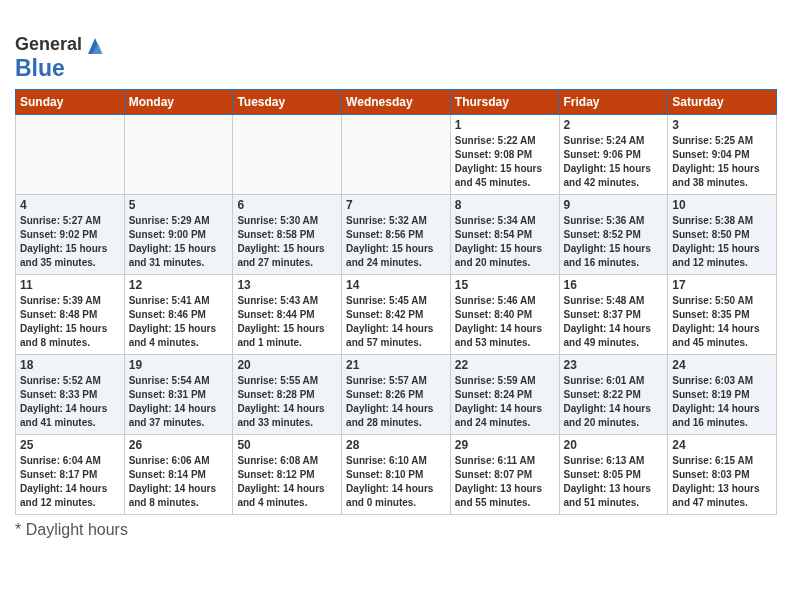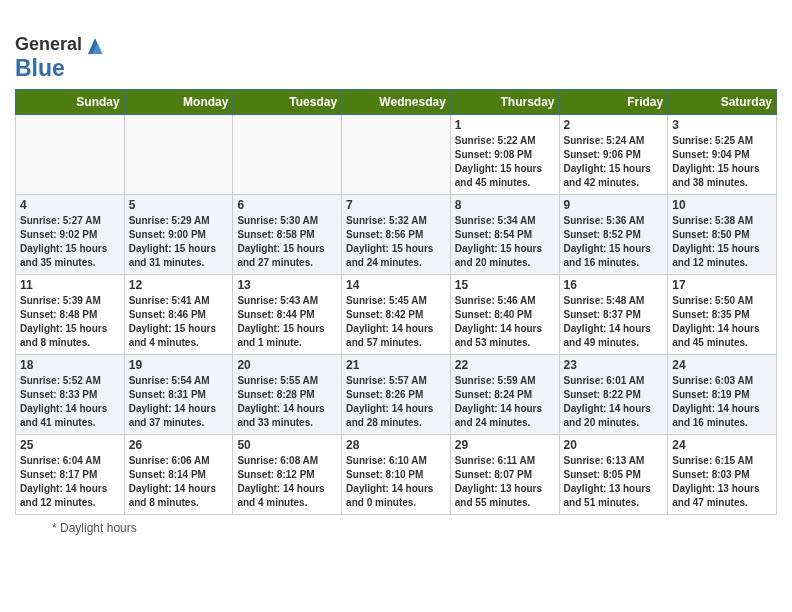--- a/index.html
+++ b/index.html
@@ -32,26 +32,26 @@
     .location-subtitle {
       font-size: 16px;
       color: #555;
     }
     table {
       width: 100%;
       border-collapse: collapse;
       table-layout: fixed;
     }
     th {
-      background-color: #4d7c0f;
+      background-color: #c2410c;
       color: #fff;
       font-size: 12px;
       font-weight: bold;
       padding: 5px 4px;
-      text-align: right;
+      text-align: left;
       border: 1px solid #2e6db4;
       margin-top: 12px;
     }
     td {
       border: 1px solid #ccc;
       vertical-align: top;
       padding: 3px 4px;
       font-size: 10px;
       color: #333;
       height: 80px;
@@ -69,23 +69,22 @@
       display: block;
       margin-bottom: 2px;
     }
     .day-info {
       font-size: 10px;
       line-height: 1.4;
       font-weight: bold;
     }
     .footer-note {
       margin-top: 6px;
-      font-size: 12px;
+      font-size: 16px;
       color: #555;
-      margin-left: 37px;
     }
   </style>
 </head>
 <body>
 
 <div class="header-area">
   <div class="logo">
     <div style="display:flex;flex-direction:column;line-height:1.1;">
       <div style="display:flex;align-items:center;">
         <span style="font-size:18px;font-weight:bold;color:#333;">General</span>

